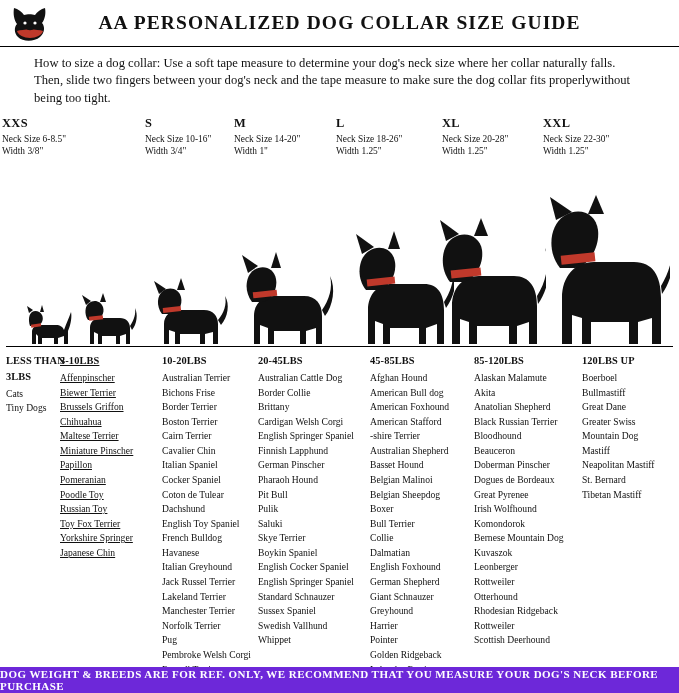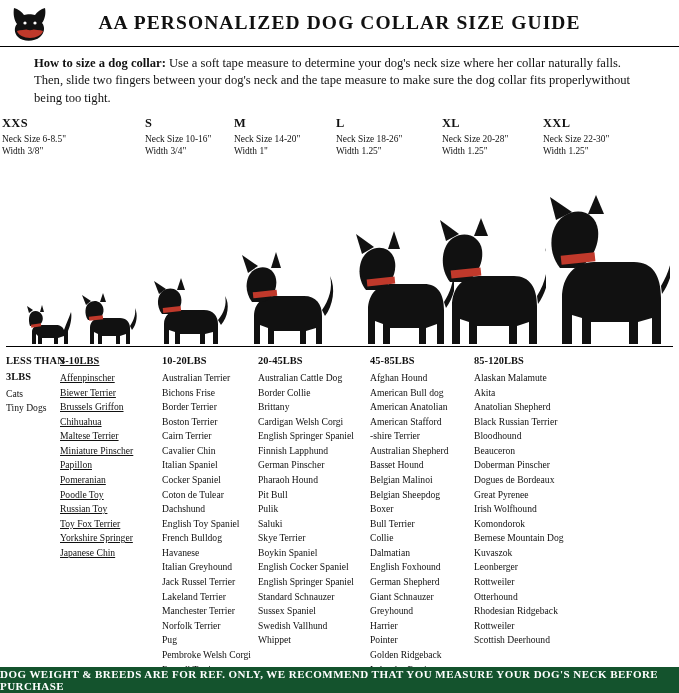--- a/index.html
+++ b/index.html
@@ -31,21 +31,21 @@
     position:absolute;left:8px;top:4px;width:44px;height:40px;
   }
 
   
   .intro{
     padding:8px 34px 4px 34px;
     font-size:12.6px;
     line-height:1.38;
     text-align:left;
   }
-  .intro b{font-weight:bold;text-align:center;}
+  .intro b{font-weight:normal;text-align:center;}
 
   
   .sizes{
     position:relative;
     margin-top:4px;
     height:46px;
   }
   .size-col{
     position:absolute;
     top:0;
@@ -94,21 +94,21 @@
     letter-spacing:.1px;
   }
   .breed-list{margin:0;padding:0;list-style:none;}
   .breed-list li{white-space:nowrap;}
 
   
   .footer{
     position:absolute;
     left:0;bottom:0;
     width:679px;height:26px;
-    background:#14532d;
+    background:#6d28d9;
     color:#fff;
     display:flex;align-items:center;justify-content:center;
     font-size:11px;
     font-weight:bold;
     letter-spacing:.45px;
     text-transform:uppercase;
   }
 </style>
 </head>
 <body>
@@ -326,21 +326,21 @@
         <li>Swedish Vallhund</li>
         <li>Whippet</li>
       </ul>
     </div>
 
     <div class="breed-col" style="left:370px;width:104px;">
       <span class="breed-weight">45-85LBS</span>
       <ul class="breed-list">
         <li>Afghan Hound</li>
         <li>American Bull dog</li>
-        <li>American Anatolian</li>
+        <li>American Foxhound</li>
         <li>American Stafford</li>
         <li>-shire Terrier</li>
         <li>Australian Shepherd</li>
         <li>Basset Hound</li>
         <li>Belgian Malinoi</li>
         <li>Belgian Sheepdog</li>
         <li>Boxer</li>
         <li>Bull Terrier</li>
         <li>Collie</li>
         <li>Dalmatian</li>
@@ -375,19 +375,33 @@
         <li>Kuvaszok</li>
         <li>Leonberger</li>
         <li>Rottweiler</li>
         <li>Otterhound</li>
         <li>Rhodesian Ridgeback</li>
         <li>Rottweiler</li>
         <li>Scottish Deerhound</li>
       </ul>
     </div>
 
+    <div class="breed-col" style="left:582px;width:96px;">
+      <span class="breed-weight">120LBS UP</span>
+      <ul class="breed-list">
+        <li>Boerboel</li>
+        <li>Bullmastiff</li>
+        <li>Great Dane</li>
+        <li>Greater Swiss</li>
+        <li>Mountain Dog</li>
+        <li>Mastiff</li>
+        <li>Neapolitan Mastiff</li>
+        <li>St. Bernard</li>
+        <li>Tibetan Mastiff</li>
+      </ul>
+    </div>
   </div>
 
   <div class="footer">
     <span>Dog weight &amp; breeds are for ref. only, we recommend that you measure your dog's neck before purchase</span>
   </div>
 
 </div>
 
 </body></html>

